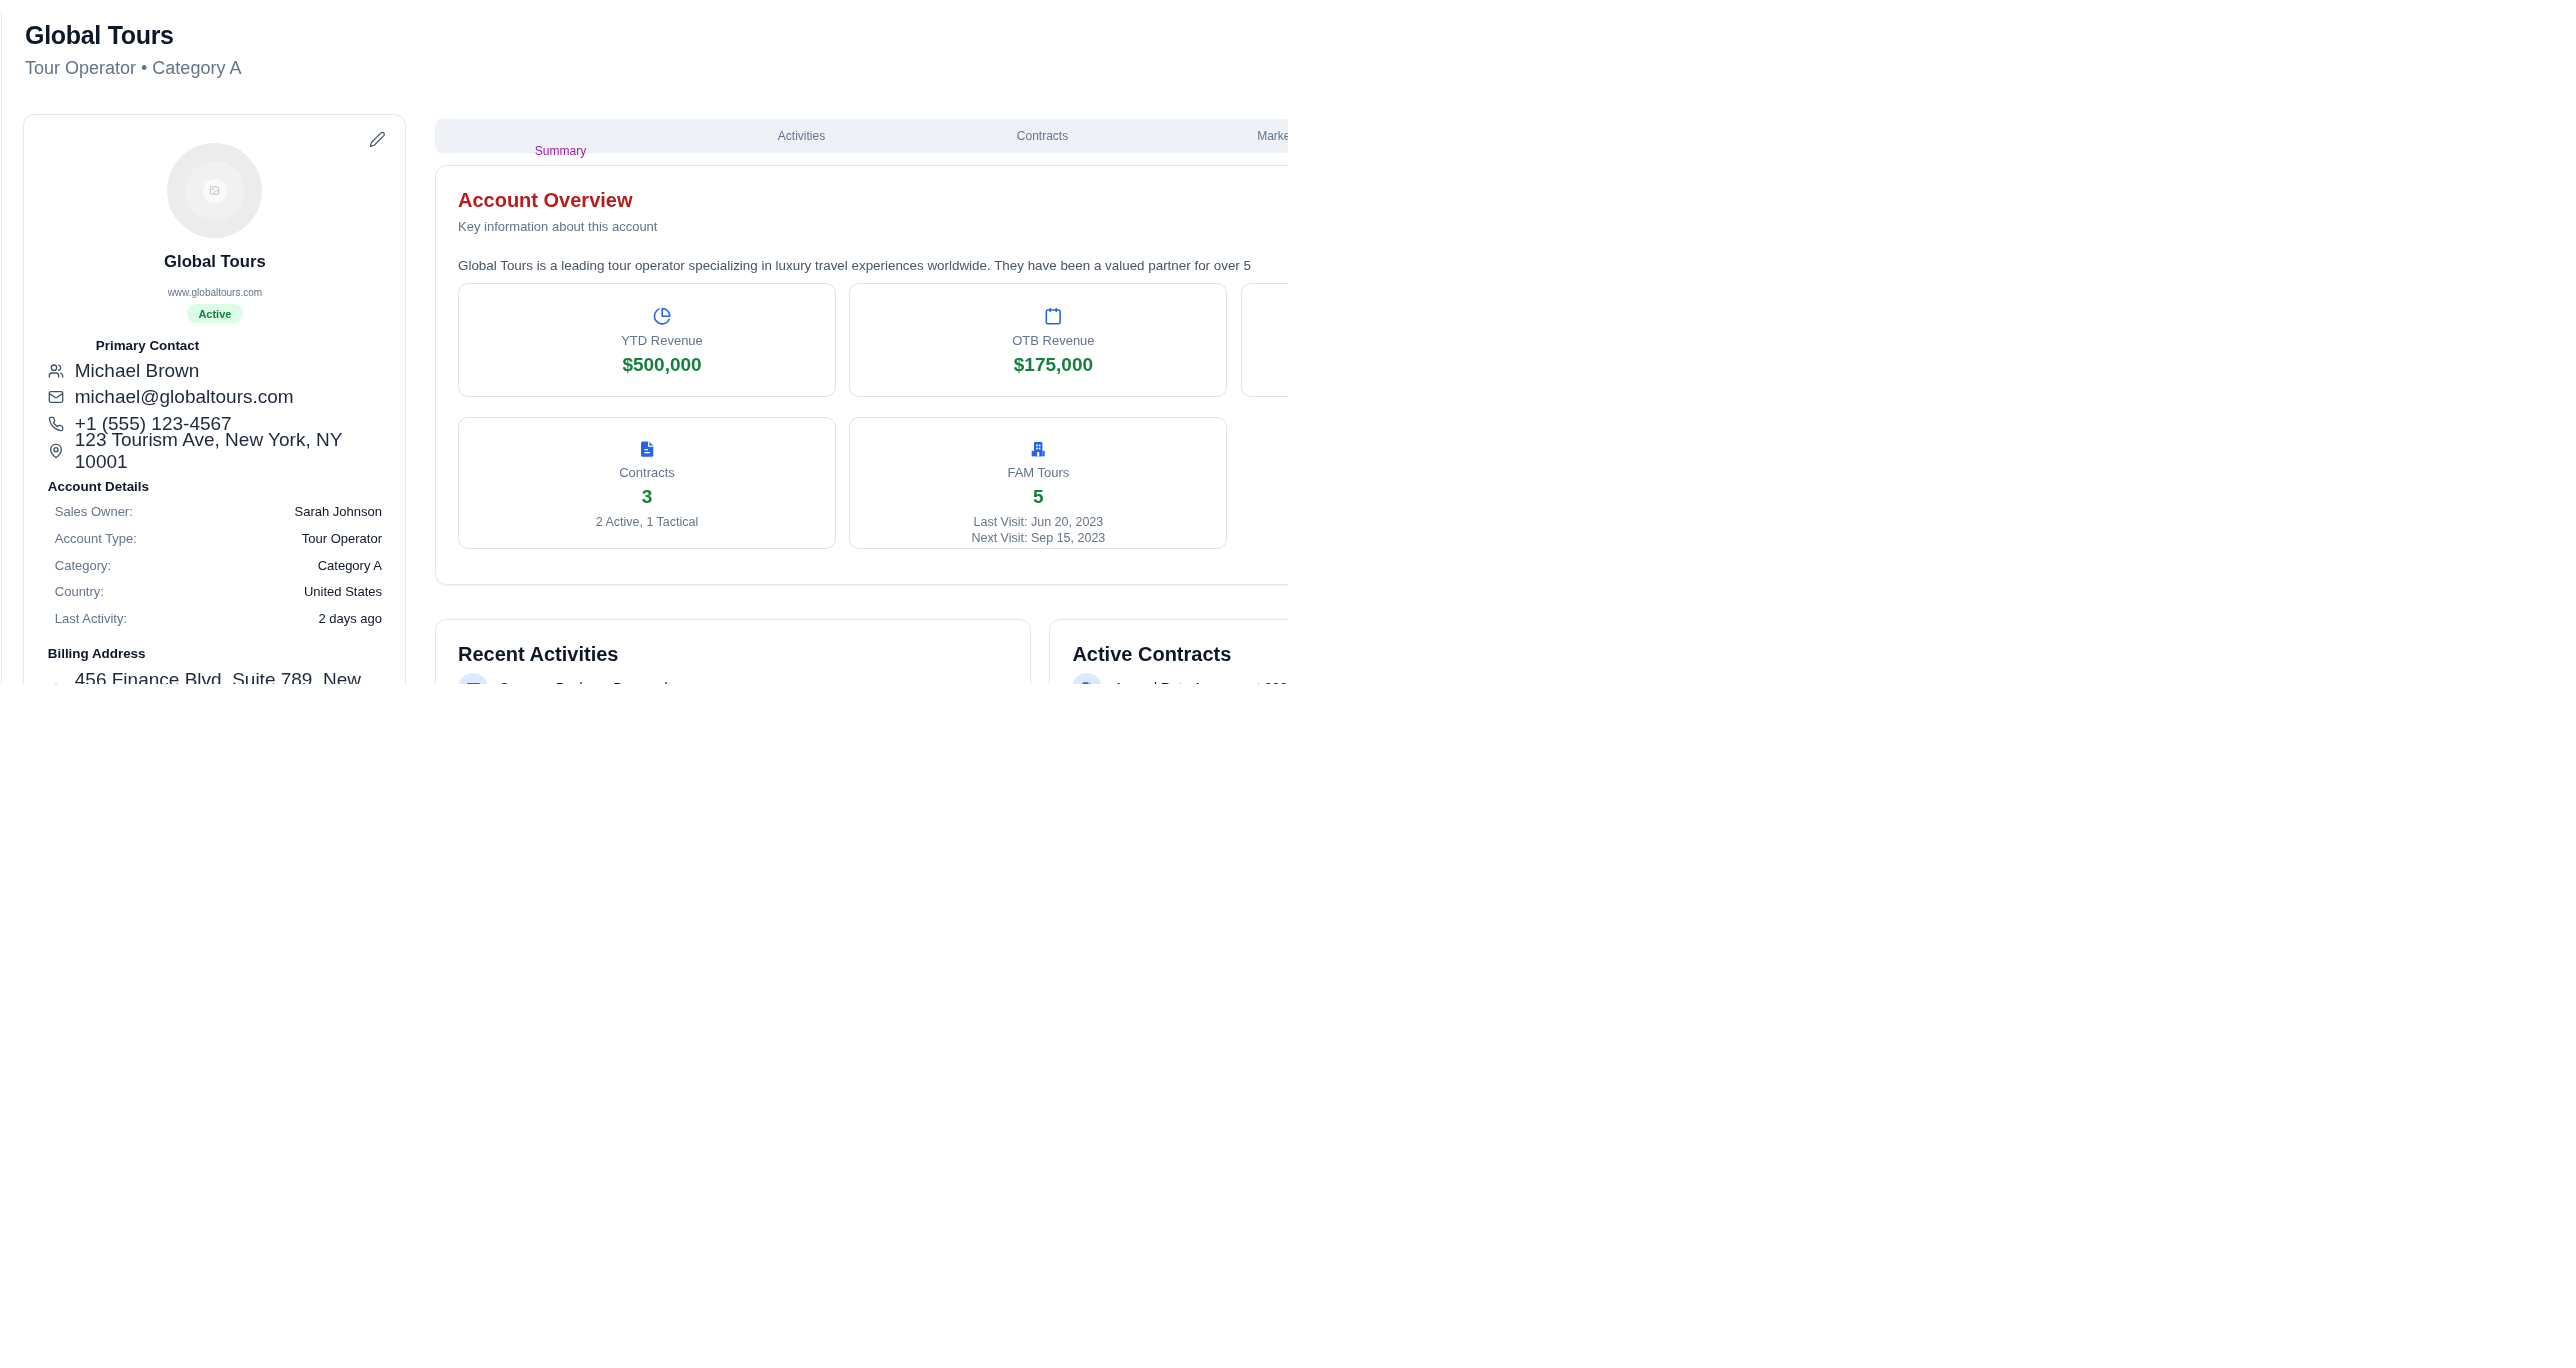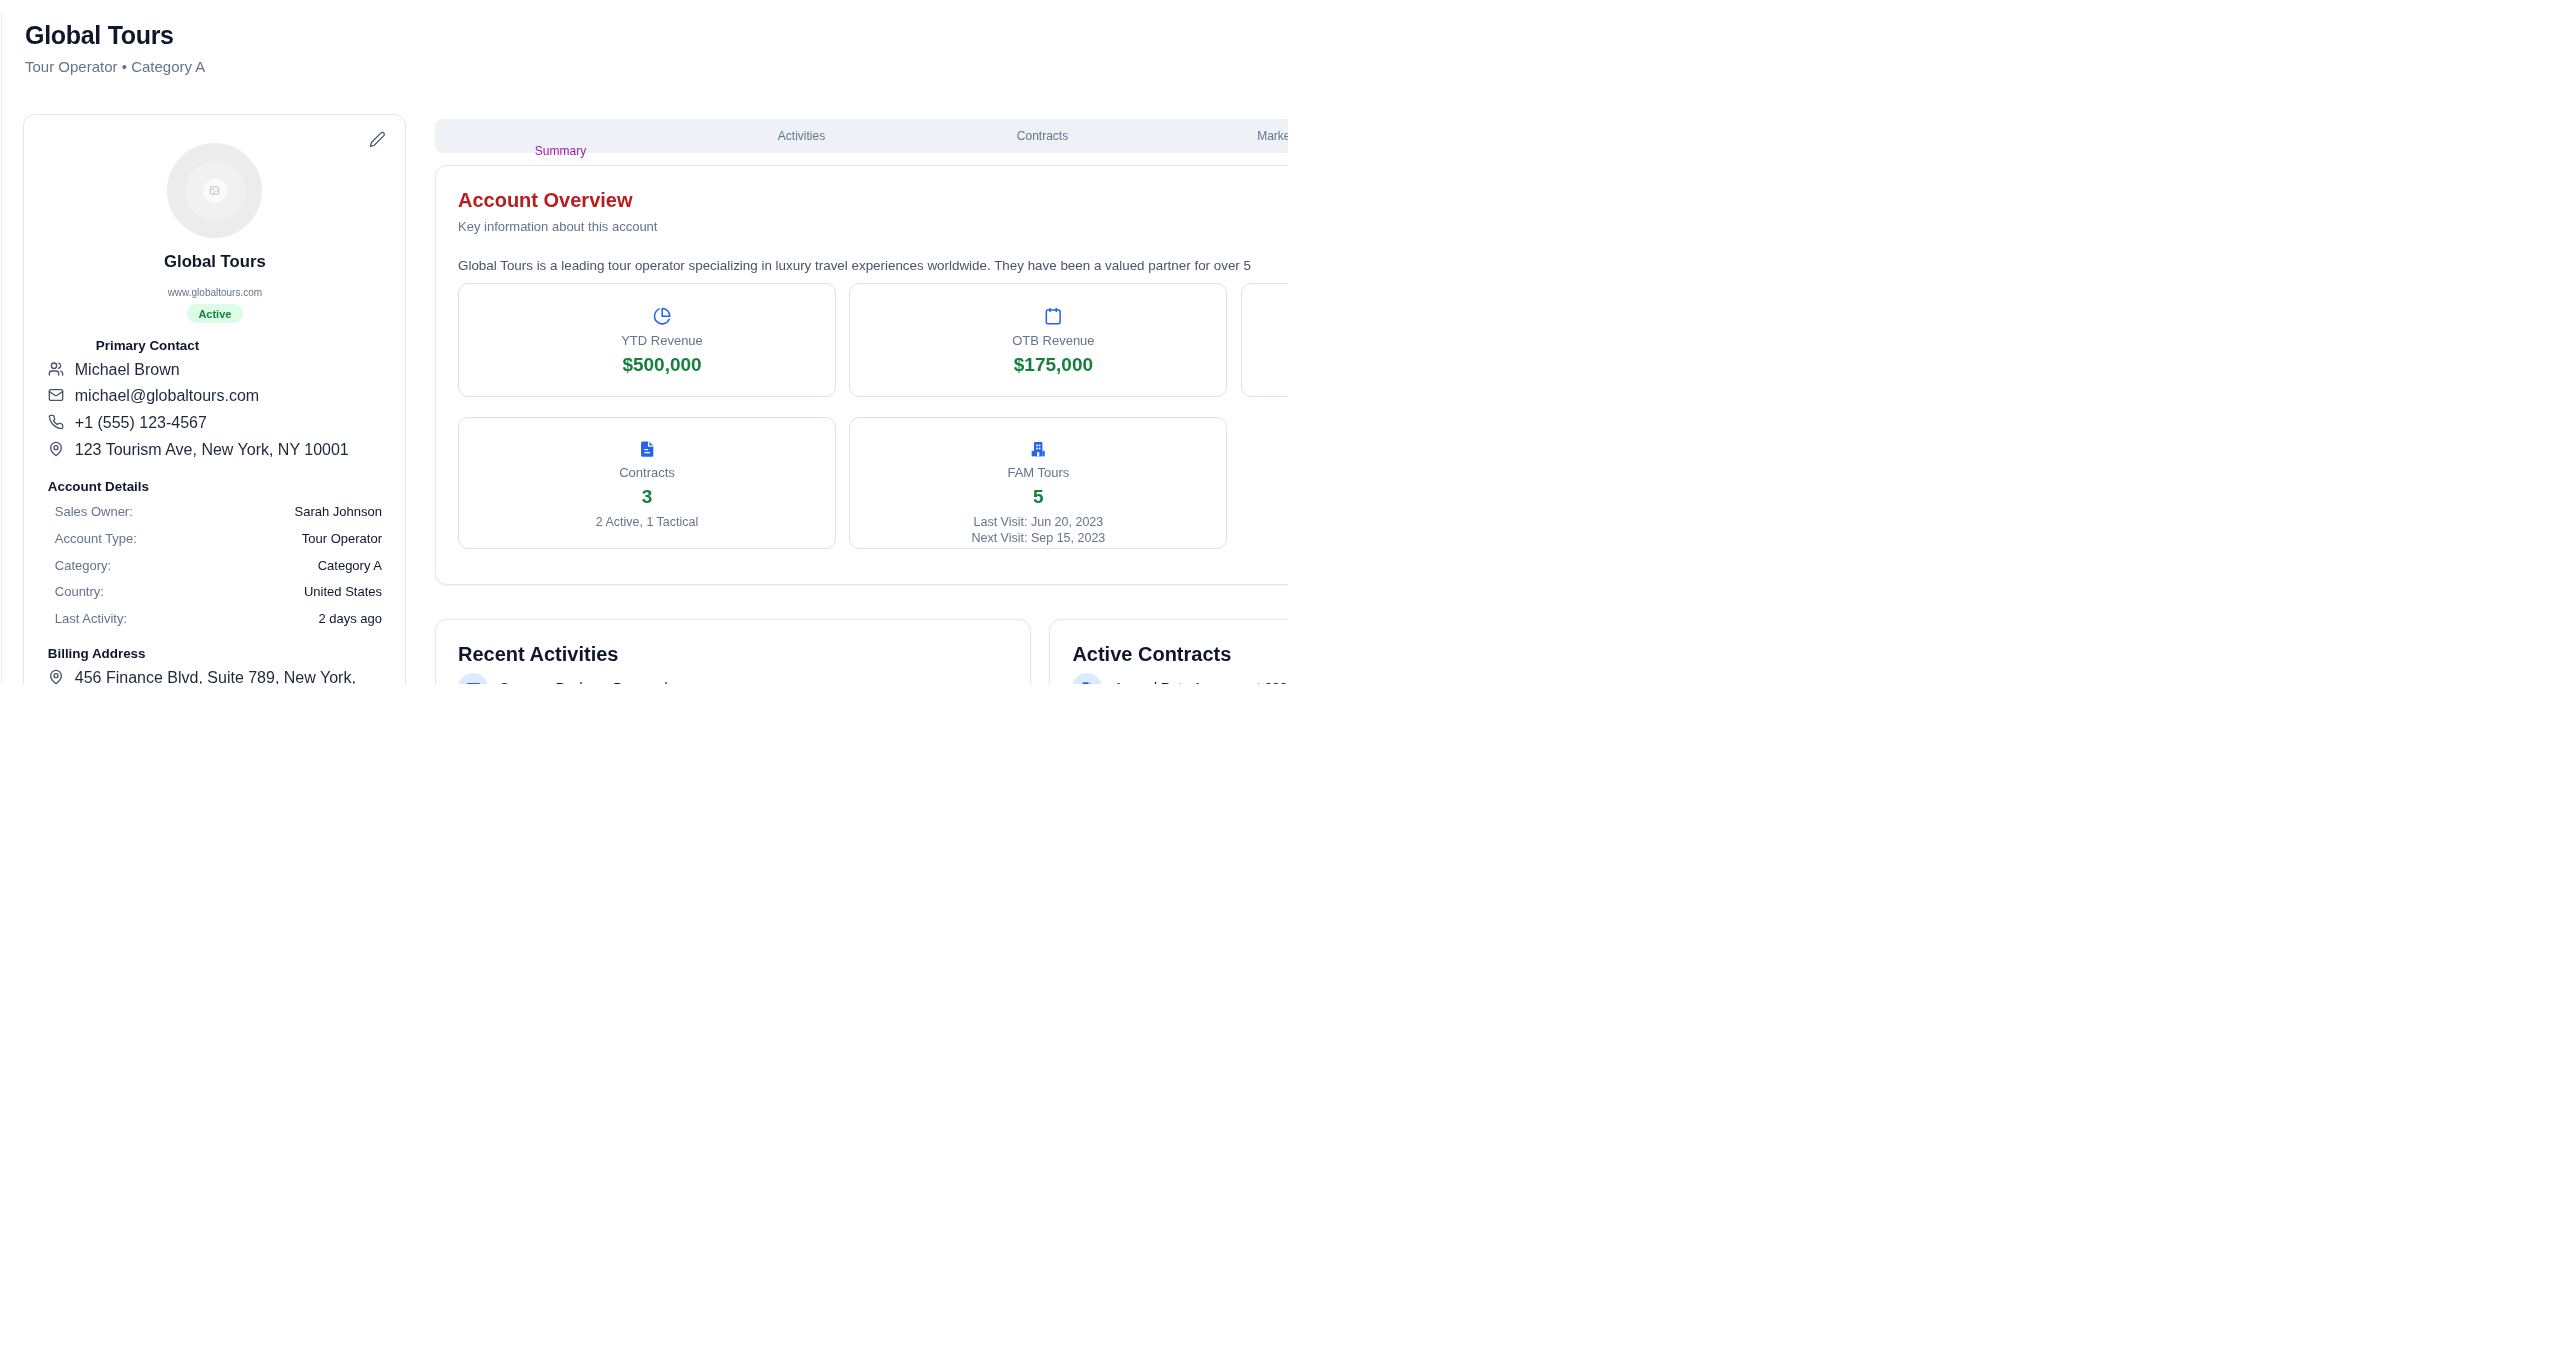--- a/index.html
+++ b/index.html
@@ -3,38 +3,38 @@
 <meta charset="utf-8">
 <style>
   html,body{margin:0;padding:0;}
   body{font-family:"Liberation Sans","DejaVu Sans",sans-serif;background:#fff;}
   .viewport{position:relative;width:1288px;height:684px;overflow:hidden;background:#fff;}
   .edge-line{position:absolute;left:0.8px;top:11.7px;bottom:0;width:0.8px;background:#e9edf2;}
 
   
   .page-header{position:absolute;left:25px;top:20px;}
   .page-title{font-size:25px;font-weight:700;color:#0f172a;letter-spacing:-0.3px;line-height:1.2;margin:0;}
-  .page-subtitle{margin-top:7.5px;font-size:15px;color:#64748b;}
+  .page-subtitle{margin-top:7.5px;font-size:18px;color:#64748b;}
 
   
   .card{background:#fff;border:0.8px solid #e2e8f0;border-radius:11.7px;box-shadow:0 0.8px 1.7px rgba(16,24,40,.05);}
 
   
   .profile-card{position:absolute;left:23.4px;top:114px;width:383px;height:819px;padding:20px 23.4px;box-sizing:border-box;}
   .edit-btn{position:absolute;top:13.4px;right:16.7px;width:22px;height:22px;display:flex;align-items:center;justify-content:center;cursor:pointer;background:none;border:none;padding:0;}
   .avatar{width:95px;height:95px;border-radius:50%;background:#ececec;margin:8.4px auto 0;display:flex;align-items:center;justify-content:center;position:relative;}
   .avatar-ring{width:60px;height:60px;border-radius:50%;background:#f1f1f1;display:flex;align-items:center;justify-content:center;}
   .avatar-core{width:23.4px;height:23.4px;border-radius:50%;background:#fafafa;display:flex;align-items:center;justify-content:center;}
   .profile-name{margin-top:13.4px;text-align:center;font-size:16.7px;font-weight:700;color:#0f172a;}
   .profile-website{margin-top:15px;text-align:center;font-size:10px;color:#64748b;cursor:pointer;}
   .badge-wrap{margin-top:6.7px;display:flex;justify-content:center;}
   .status-badge{display:inline-block;padding:3.3px 11.7px;border-radius:835px;font-size:11px;font-weight:600;}
   .section-h{margin-top:18.4px;font-size:13.4px;font-weight:700;color:#0f172a;}
   .section-h.first{margin-top:15px;padding-left:48px;}
-  .icon-row{display:flex;align-items:flex-start;margin-top:6.7px;color:#1e293b;font-size:16px;}
+  .icon-row{display:flex;align-items:center;margin-top:6.7px;color:#1e293b;font-size:19px;}
   .icon-row:first-of-type{margin-top:7.5px;}
   .icon-row .ric{width:16px;height:16px;flex:0 0 16px;margin-right:11px;color:#475569;display:inline-flex;}
   .contact-rows .icon-row{height:20px;}
   .detail-row{display:flex;justify-content:space-between;align-items:center;margin-top:8.4px;font-size:13px;height:18.4px;}
   .detail-row .dl{color:#64748b;margin-left:7px;}
   .detail-row .dv{color:#0f172a;}
   .detail-rows{margin-top:6.7px;}
 
   
   .main-col{position:absolute;left:435px;top:119px;width:1212px;}

